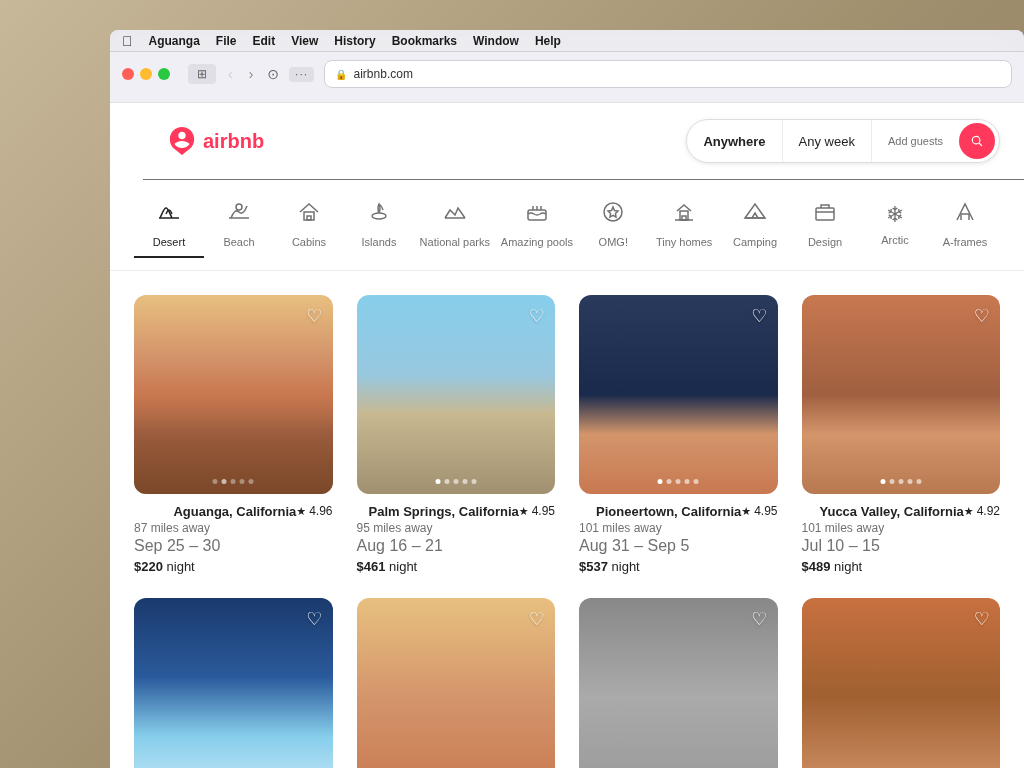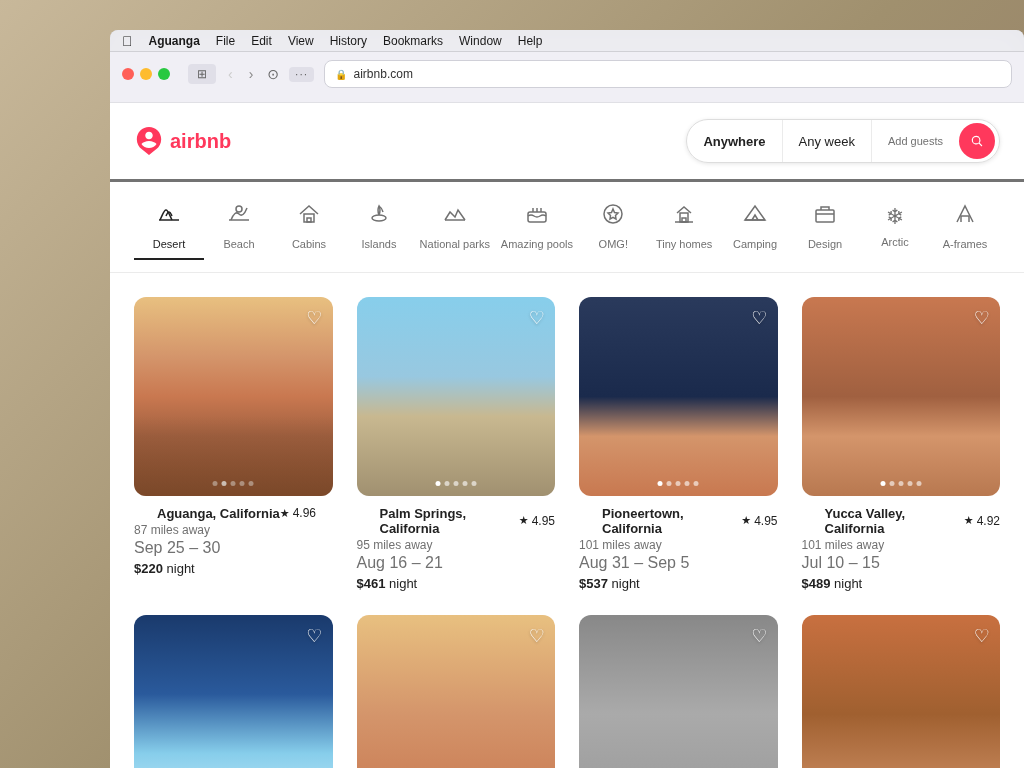--- a/index.html
+++ b/index.html
@@ -38,21 +38,21 @@
       display: flex;
       align-items: center;
       padding: 0 12px;
       gap: 16px;
       font-size: 12px;
       color: #1a1a1a;
       border-bottom: 1px solid #d0d0d5;
     }
     .apple-logo { font-size: 14px; }
     .menu-item { font-weight: 600; }
-    .menu-item-reg { font-weight: 400; text-align: right; }
+    .menu-item-reg { font-weight: 700; text-align: right; }
 
     
     .browser-chrome {
       background: #f0eff5;
       padding: 8px 12px;
       border-bottom: 1px solid #e0e0e5;
     }
     .browser-top-row {
       display: flex;
       align-items: center;
@@ -141,25 +141,26 @@
       overflow-y: auto;
       overflow-x: hidden;
     }
 
     
     .airbnb-header {
       display: flex;
       align-items: center;
       justify-content: space-between;
       padding: 16px 24px;
-      border-bottom: 3px solid #737373;
+      border-bottom: 1px solid #737373;
       position: sticky;
       top: 0;
       background: white;
       z-index: 10;
+      margin-left: 33px;
     }
     .airbnb-logo {
       display: flex;
       align-items: center;
       gap: 6px;
       color: #FF385C;
       font-size: 20px;
       font-weight: 700;
     }
     .airbnb-logo-icon {
@@ -332,23 +333,22 @@
     }
     .dot.active { background: white; }
 
     .listing-info {
       display: flex;
       flex-direction: column;
       gap: 2px;
     }
     .listing-top-row {
       display: flex;
-      justify-content: flex-start;
-      align-items: center;
-      margin-left: 23px;
+      justify-content: flex-end;
+      align-items: center;
     }
     .listing-location {
       font-size: 13px;
       font-weight: 600;
       color: #222;
     }
     .listing-rating {
       display: flex;
       align-items: center;
       gap: 3px;

